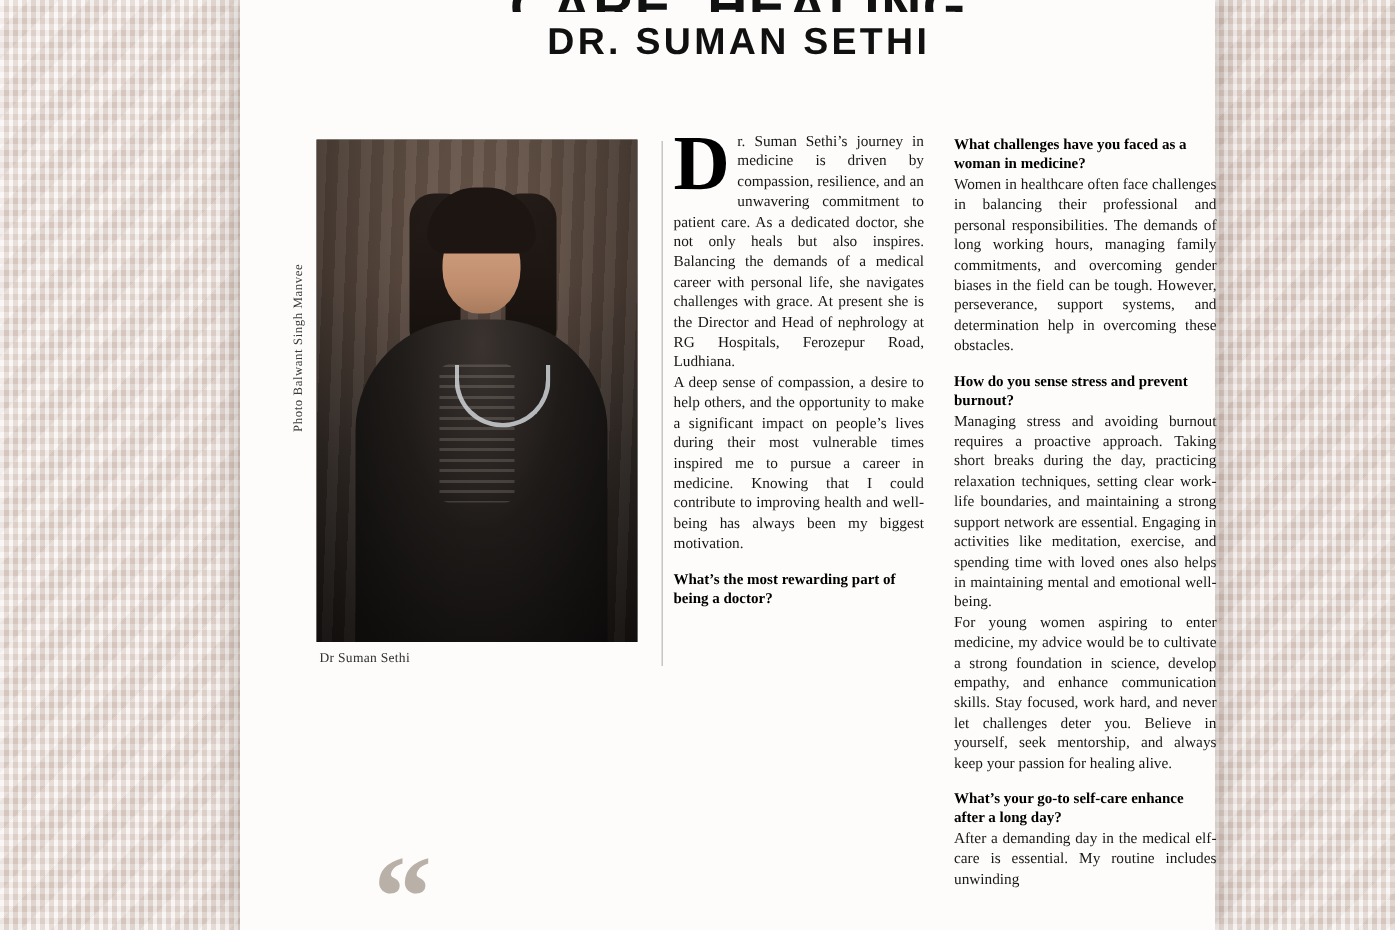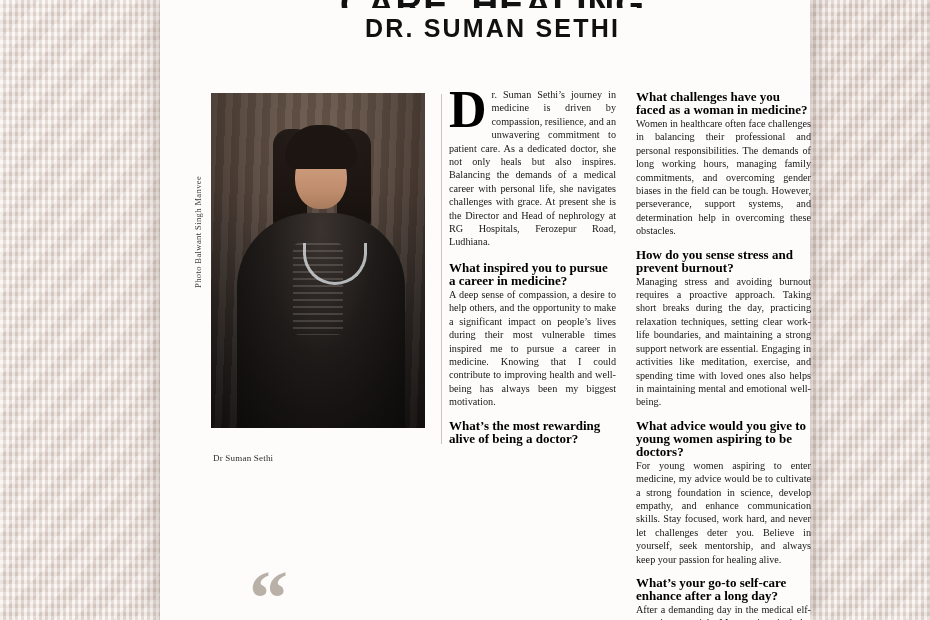--- a/index.html
+++ b/index.html
@@ -169,21 +169,21 @@
     left: 4px; top: 200px;
     transform: rotate(-90deg);
     transform-origin: left top;
     font-size: 8.5px;
     letter-spacing: .4px;
     color: #3a3a3a;
     white-space: nowrap;
   }
   .photo-caption {
     position: absolute;
-    left: 24px; top: 365px;
+    left: 24px; top: 345px;
     font-size: 9px;
     color: #2f2f2f;
     letter-spacing: .2px;
   }
 
   
   .pull-quote-mark {
     position: absolute;
     left: 60px; top: 480px;
     font-family: "Liberation Serif", serif;
@@ -225,21 +225,21 @@
     font-family: "Liberation Serif", serif;
     font-size: 52px;
     line-height: 40px;
     font-weight: bold;
     padding: 2px 5px 0 0;
     color: #000;
   }
   .q-head {
     font-family: "Liberation Serif", serif;
     font-weight: bold;
-    font-size: 13px;
+    font-size: 10px;
     line-height: 13px;
     color: #000;
     margin-top: 10px;
     margin-bottom: 1px;
   }
   .q-head.first { margin-top: 12px; }
   p.ans { margin: 0 0 0 0; }
 </style>
 </head>
 <body>
@@ -275,34 +275,32 @@
         <div class="vrule vrule-1"></div>
       </div>
 
       <div class="col-mid">
         <div class="body-text">
           <span class="dropcap">D</span>
           <span>r. Suman Sethi’s journey in medicine is driven by</span>
           <span>compassion, resilience, and an unwavering commitment to patient care. As a dedicated doctor, she not only heals but also inspires. Balancing the demands of a medical career with personal life, she navigates challenges with grace. At present she is the Director and Head of nephrology at RG Hospitals, Ferozepur Road, Ludhiana.</span>
         </div>
 
-        <div class="q-head first">What inspired you to pursue a career in medicine?</div>
         <p class="body-text ans">A deep sense of compassion, a desire to help others, and the opportunity to make a significant impact on people’s lives during their most vulnerable times inspired me to pursue a career in medicine. Knowing that I could contribute to improving health and well-being has always been my biggest motivation.</p>
 
-        <div class="q-head">What’s the most rewarding alive of being a doctor?</div>
+        <div class="q-head">What’s the most rewarding part of being a doctor?</div>
       </div>
 
       <div class="col-right">
         <div class="q-head first" style="margin-top:2px">What challenges have you faced as a woman in medicine?</div>
         <p class="body-text ans">Women in healthcare often face challenges in balancing their professional and personal responsibilities. The demands of long working hours, managing family commitments, and overcoming gender biases in the field can be tough. However, perseverance, support systems, and determination help in overcoming these obstacles.</p>
 
         <div class="q-head">How do you sense stress and prevent burnout?</div>
         <p class="body-text ans">Managing stress and avoiding burnout requires a proactive approach. Taking short breaks during the day, practicing relaxation techniques, setting clear work-life boundaries, and maintaining a strong support network are essential. Engaging in activities like meditation, exercise, and spending time with loved ones also helps in maintaining mental and emotional well-being.</p>
 
-        <div class="q-head">What advice would you give to young women aspiring to be doctors?</div>
         <p class="body-text ans">For young women aspiring to enter medicine, my advice would be to cultivate a strong foundation in science, develop empathy, and enhance communication skills. Stay focused, work hard, and never let challenges deter you. Believe in yourself, seek mentorship, and always keep your passion for healing alive.</p>
 
         <div class="q-head">What’s your go-to self-care enhance after a long day?</div>
         <p class="body-text ans">After a demanding day in the medical elf-care is essential. My routine includes unwinding</p>
       </div>
 
     </div>
   </div>
 </div>
 

